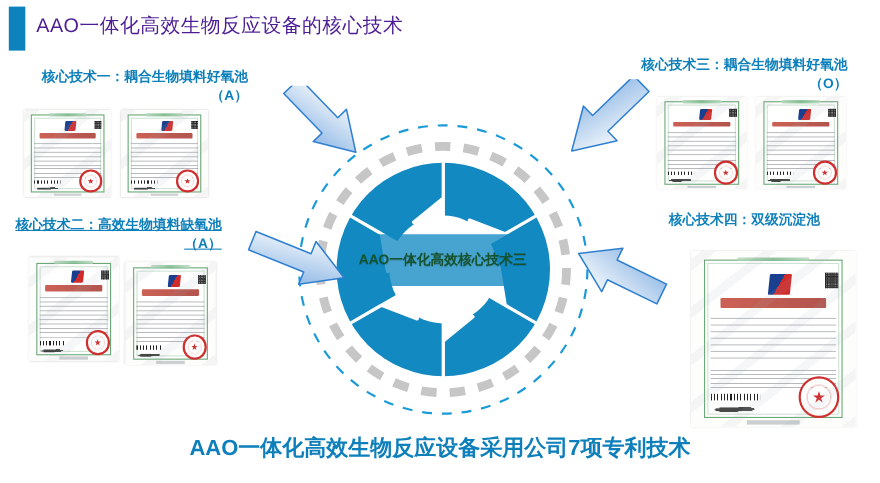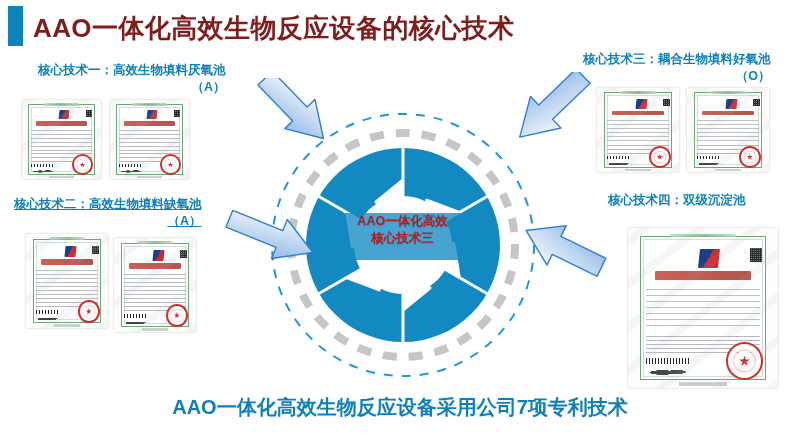--- a/index.html
+++ b/index.html
@@ -13,21 +13,21 @@
   }
   #stage{position:relative;width:800px;height:439px;overflow:hidden;background:#fff;}
 
   
   .title-bar{
     position:absolute;left:8px;top:6px;width:15px;height:40px;
     background:#0e82bd;
   }
   .page-title{
     position:absolute;left:33px;top:11px;
-    font-size:26px;font-weight:bold;color:#7f1d1d;
+    font-size:18px;font-weight:normal;color:#4c1d95;
     letter-spacing:.4px;white-space:nowrap;
   }
 
   
   .sec-label{
     position:absolute;font-size:12.5px;font-weight:bold;color:#0d7fba;
     white-space:nowrap;line-height:17px;
   }
   .sec-label .sub{display:block;text-align:right;}
 
@@ -41,22 +41,22 @@
     text-align:center;font-size:20px;font-weight:bold;color:#0d7fba;
     white-space:nowrap;
   }
 
   
   #center-graphic{position:absolute;left:258px;top:110px;width:290px;height:270px;}
   #center-graphic svg{display:block;width:290px;height:270px;}
   .center-label{
     position:absolute;left:57px;top:103px;width:175px;height:47px;
     border-radius:24px;background:rgba(255,255,255,.22);
-    display:flex;flex-direction:column;align-items:center;
-    color:#b91c1c;font-size:12.5px;font-weight:bold;line-height:17px;
+    display:flex;flex-direction:row;align-items:center;justify-content:center;
+    color:#14532d;font-size:12.5px;font-weight:bold;line-height:17px;
     text-shadow:0 1px 1px rgba(0,0,0,.18);
     pointer-events:none;
   }
 
   
   .arrow{position:absolute;}
 
   
   .cert{
     position:absolute;background:#ffffff;
@@ -150,21 +150,21 @@
 </style>
 </head>
 <body>
 
 <div id="stage">
 
   <div class="title-bar"></div>
   <div class="page-title">AAO一体化高效生物反应设备的核心技术</div>
 
   <div class="sec-label" id="lbl1">
-    <span>核心技术一：高效生物填料厌氧池</span>
+    <span>核心技术一：耦合生物填料好氧池</span>
     <span class="sub">（A）</span>
   </div>
 
   <div class="sec-label" id="lbl2">
     <span>核心技术二：高效生物填料缺氧池</span>
     <span class="sub">（A）</span>
   </div>
 
   <div class="sec-label" id="lbl4">
     <span>核心技术四：双级沉淀池</span>

